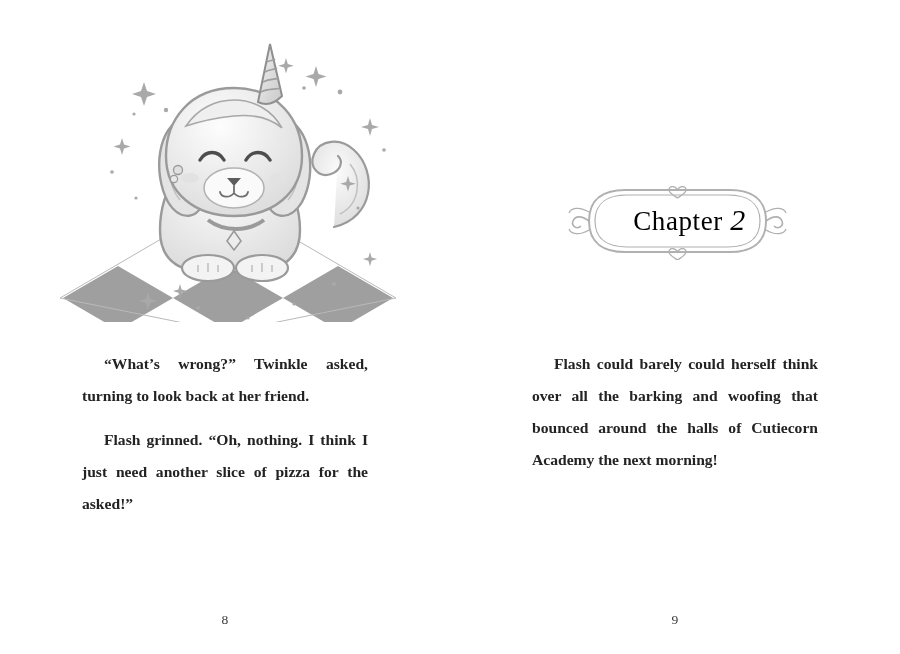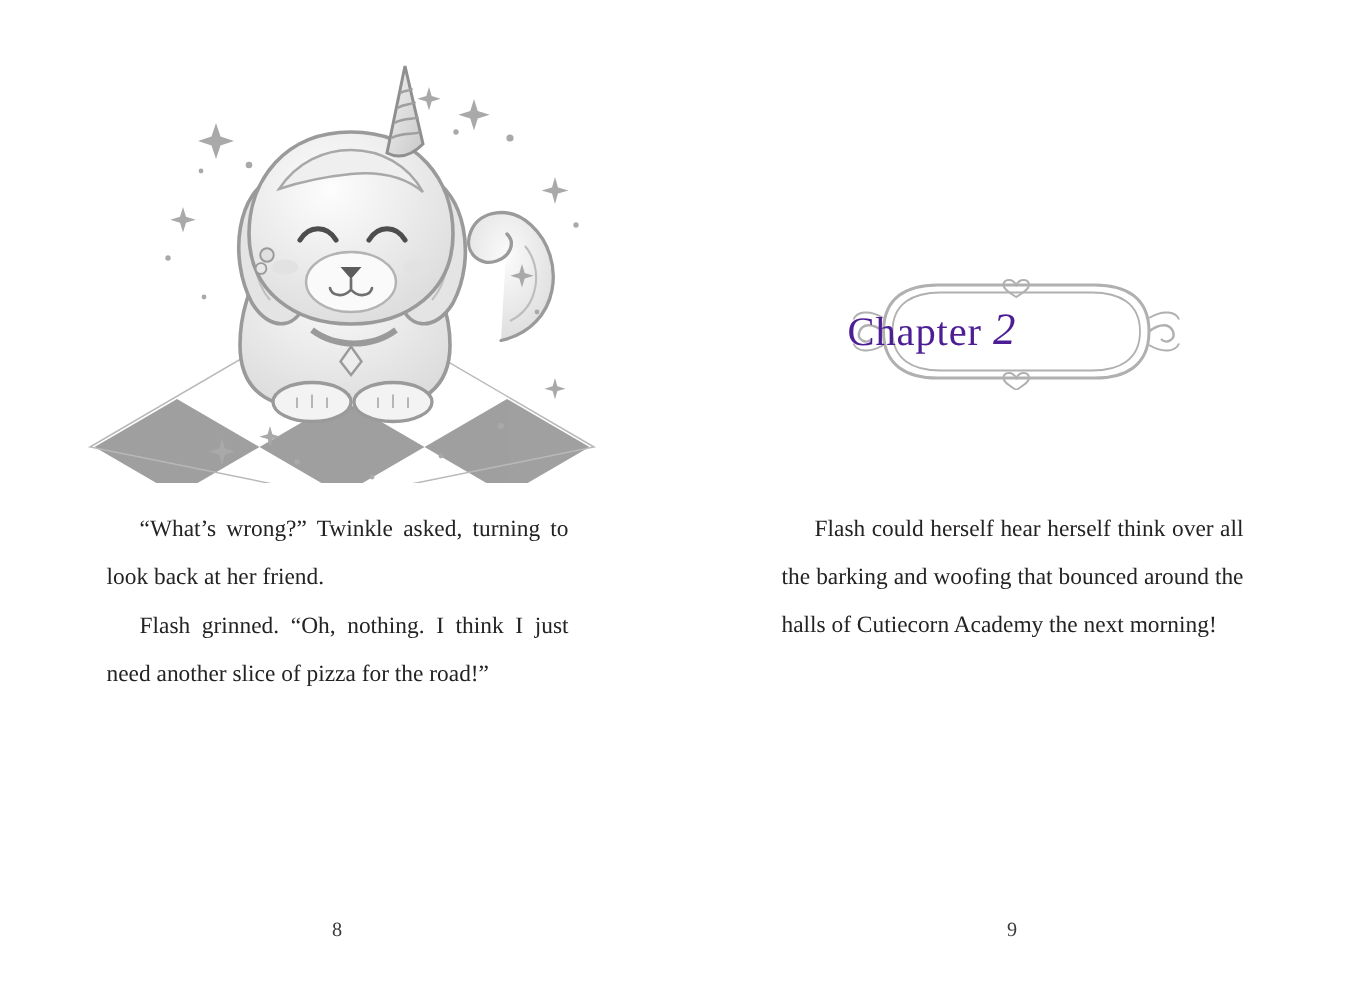--- a/index.html
+++ b/index.html
@@ -51,22 +51,23 @@
   }
   .left .body-text {
     left: 70px;
     top: 336px;
   }
   .right .body-text {
     left: 70px;
     top: 336px;
   }
   .body-text p {
-    margin: 1px;
+    margin: 12px;
     text-indent: 22px;
+    font-weight: bold;
   }
 
   .folio {
     position: absolute;
     bottom: 26px;
     width: 100%;
     text-align: center;
     font-size: 13.5px;
     color: #3a3a3a;
     letter-spacing: .5px;
@@ -80,30 +81,31 @@
     width: 225px;
     height: 78px;
   }
   .chapter-plaque svg {
     display: block;
     width: 100%;
     height: 100%;
   }
   .chapter-title {
     position: absolute;
-    left: 0;
+    left: 12px;
     top: 0;
     width: 225px;
     height: 78px;
     display: flex;
     align-items: center;
+    justify-content: center;
     font-family: "Liberation Serif", serif;
     font-size: 27px;
     letter-spacing: 0.6px;
-    color: #4c1d95;
+    color: #000000;
   }
   .chapter-title i {
     font-style: italic;
     font-size: 30px;
     transform: translateY(-1px);
     display: inline-block;
   }
 </style>
 </head>
 <body>
@@ -207,21 +209,21 @@
           <circle cx="150" cy="286" r="1.8"></circle>
             <circle cx="246" cy="282" r="1.6"></circle>
           <circle cx="286" cy="262" r="2"></circle>
             <circle cx="200" cy="296" r="1.6"></circle>
         </g>
       </svg>
     </div>
 
     <div class="body-text">
       <p>“What’s wrong?” Twinkle asked, turning to look back at her friend.</p>
-      <p>Flash grinned. “Oh, nothing. I think I just need another slice of pizza for the road!”</p>
+      <p>Flash grinned. “Oh, nothing. I think I just need another slice of pizza for the asked!”</p>
     </div>
 
     <div class="folio">8</div>
   </div>
 
   <div class="page right">
 
     <div class="chapter-plaque">
       <svg viewBox="0 0 225 78" xmlns="http://www.w3.org/2000/svg">
         <g fill="none" stroke="#b0b0b0" stroke-width="2">
@@ -241,18 +243,18 @@
         </g>
       </svg>
       <div class="chapter-title">
         <span>Chapter</span>
         <span>&nbsp;</span>
         <i>2</i>
       </div>
     </div>
 
     <div class="body-text">
-      <p>Flash could herself hear herself think over all the barking and woofing that bounced around the halls of Cutiecorn Academy the next morning!</p>
+      <p>Flash could barely could herself think over all the barking and woofing that bounced around the halls of Cutiecorn Academy the next morning!</p>
     </div>
 
     <div class="folio">9</div>
   </div>
 </div>
 
 </body></html>

